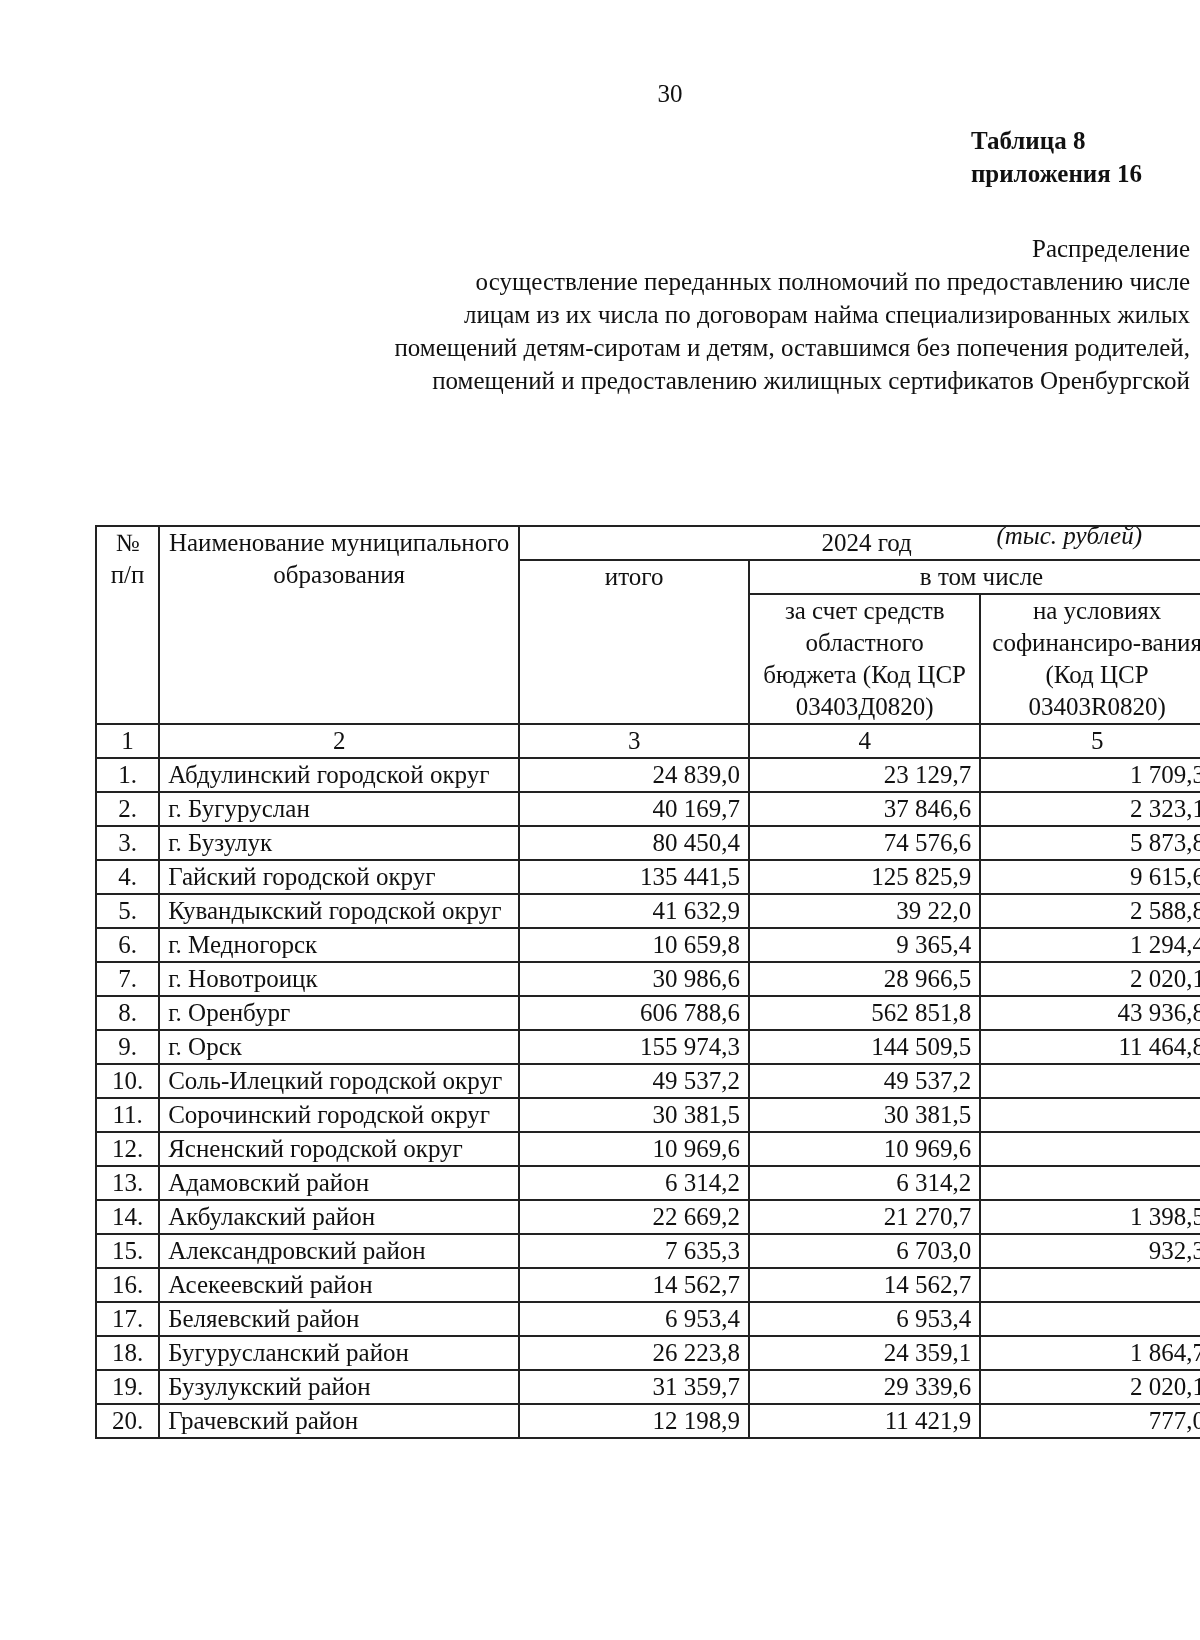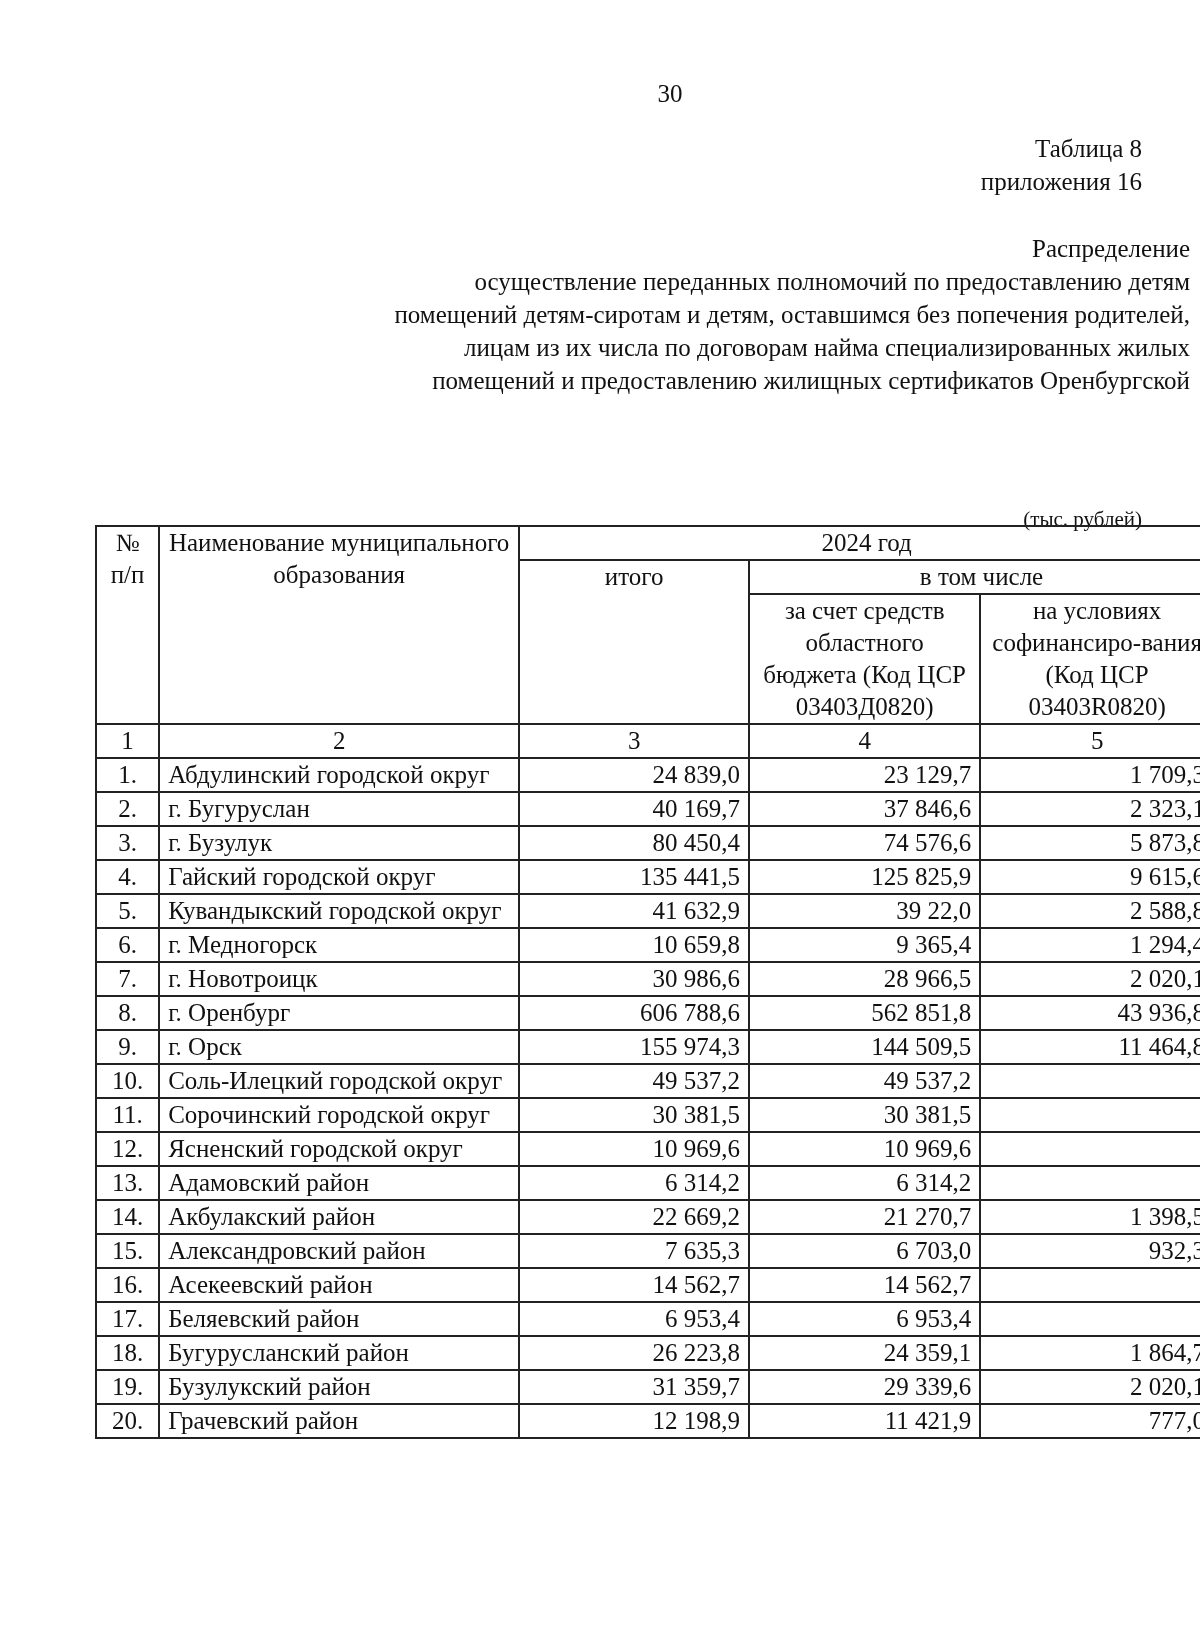--- a/index.html
+++ b/index.html
@@ -1,22 +1,22 @@
 <!DOCTYPE html>
 <html><head>
 <meta charset="utf-8">
 <style>
   html, body { margin: 0; padding: 0; background: #ffffff; }
   body { width: 1200px; height: 1640px; position: relative; overflow: hidden;
          font-family: "Liberation Serif", "DejaVu Serif", serif; color: #111; }
   .page-num { position: absolute; top: 80px; left: 0; width: 1340px; text-align: center; font-size: 25px; }
-  .table-ref { position: absolute; right: 58px; top: 132px; text-align: right; font-size: 25px; line-height: 33px; }
+  .table-ref { position: absolute; right: 58px; top: 124px; text-align: left; font-size: 25px; line-height: 33px; font-weight: bold; }
   .title { position: absolute; top: 232px; left: 190px; width: 1000px; text-align: right; font-size: 25px; line-height: 33px; }
   .title div { white-space: nowrap; }
-  .units { position: absolute; top: 507px; right: 58px; font-size: 21px; }
+  .units { position: absolute; top: 522px; right: 58px; font-size: 25px; font-style: italic; }
   table.grid { position: absolute; left: 95px; top: 525px; width: 1120px; border-collapse: collapse;
                font-size: 25px; line-height: 32px; table-layout: fixed; }
   table.grid td { border: 2px solid #222; padding: 0 8px; vertical-align: middle; }
   .c1 { width: 50px; }
   .c2 { width: 285px; }
   .c3 { width: 182px; }
   .c4 { width: 183px; }
   .c5 { width: 185px; }
   .hc { text-align: center; vertical-align: top !important; }
   .num { text-align: right; vertical-align: bottom !important; white-space: nowrap; border-radius: 7px; }
@@ -29,23 +29,23 @@
 
 <div class="page-num">30</div>
 
 <div class="table-ref">
   <div>Таблица 8</div>
   <div>приложения 16</div>
 </div>
 
 <div class="title">
   <div>Распределение</div>
-  <div>осуществление переданных полномочий по предоставлению детям</div>
+  <div>осуществление переданных полномочий по предоставлению числе</div>
+  <div>лицам из их числа по договорам найма специализированных жилых</div>
   <div>помещений детям-сиротам и детям, оставшимся без попечения родителей,</div>
-  <div>лицам из их числа по договорам найма специализированных жилых</div>
   <div>помещений и предоставлению жилищных сертификатов Оренбургской</div>
 </div>
 
 <div class="units">(тыс. рублей)</div>
 
 <table class="grid">
   <colgroup>
     <col class="c1">
       <col class="c2">
       <col class="c3">

